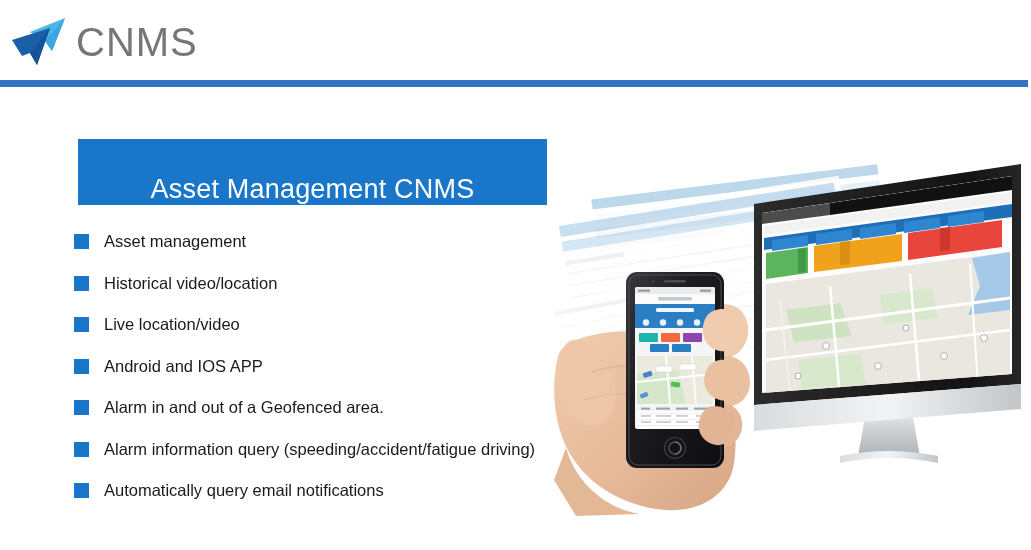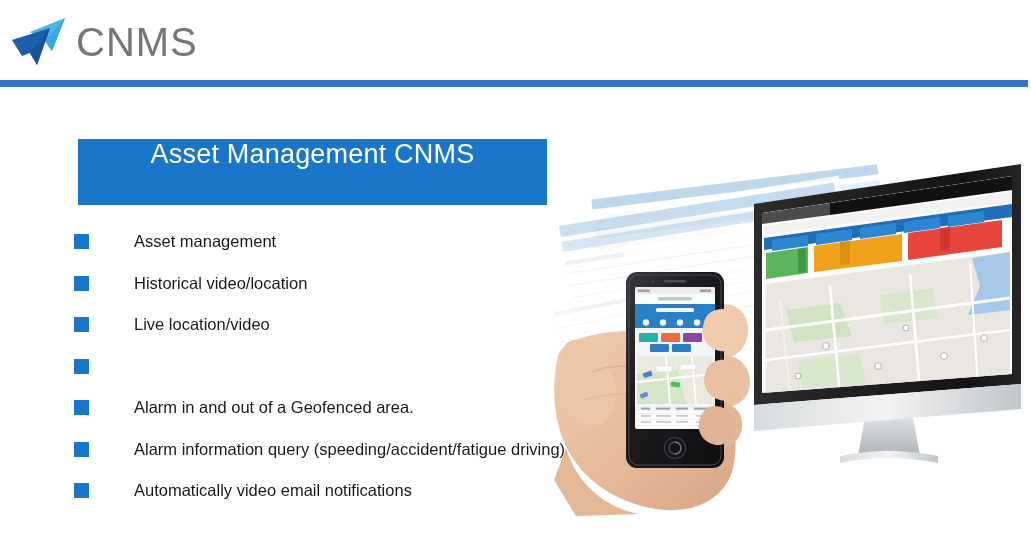--- a/index.html
+++ b/index.html
@@ -55,21 +55,21 @@
 
   
   .title-banner {
     position: absolute;
     left: 78px;
     top: 139px;
     width: 469px;
     height: 66px;
     background: #1a76c8;
     display: flex;
-    align-items: flex-start;
+    align-items: flex-end;
     justify-content: center;
   }
   .title-banner-text {
     color: #ffffff;
     font-size: 27px;
     font-weight: 400;
     letter-spacing: 0.2px;
     white-space: nowrap;
   }
 
@@ -78,21 +78,20 @@
     position: absolute;
     left: 74px;
     top: 230px;
     width: 520px;
   }
   .bullet-item {
     position: relative;
     height: 41.5px;
     display: flex;
     align-items: flex-start;
-    gap: 30px;
   }
   .bullet-marker {
     width: 15px;
     height: 15px;
     background: #1a76c8;
     flex: 0 0 auto;
     margin-top: 4px;
   }
   .bullet-text {
     margin-left: 15px;
@@ -151,35 +150,36 @@
       <span class="bullet-text">Historical video/location</span>
     </div>
 
     <div class="bullet-item">
       <span class="bullet-marker"></span>
       <span class="bullet-text">Live location/video</span>
     </div>
 
     <div class="bullet-item">
       <span class="bullet-marker"></span>
+      <span class="bullet-text">Android and IOS APP</span>
     </div>
 
     <div class="bullet-item">
       <span class="bullet-marker"></span>
       <span class="bullet-text">Alarm in and out of a Geofenced area.</span>
     </div>
 
     <div class="bullet-item">
       <span class="bullet-marker"></span>
       <span class="bullet-text">Alarm information query (speeding/accident/fatigue driving)</span>
     </div>
 
     <div class="bullet-item">
       <span class="bullet-marker"></span>
-      <span class="bullet-text">Automatically video email notifications</span>
+      <span class="bullet-text">Automatically query email notifications</span>
     </div>
 
   </div>
 
   <div class="device-scene">
     <svg width="491" height="360" viewBox="0 0 491 360" xmlns="http://www.w3.org/2000/svg">
       <defs>
         <linearGradient id="standGrad" x1="0" y1="0" x2="0" y2="1">
           <stop offset="0%" stop-color="#e6e8ea"></stop>
           <stop offset="55%" stop-color="#c6cacd"></stop>

